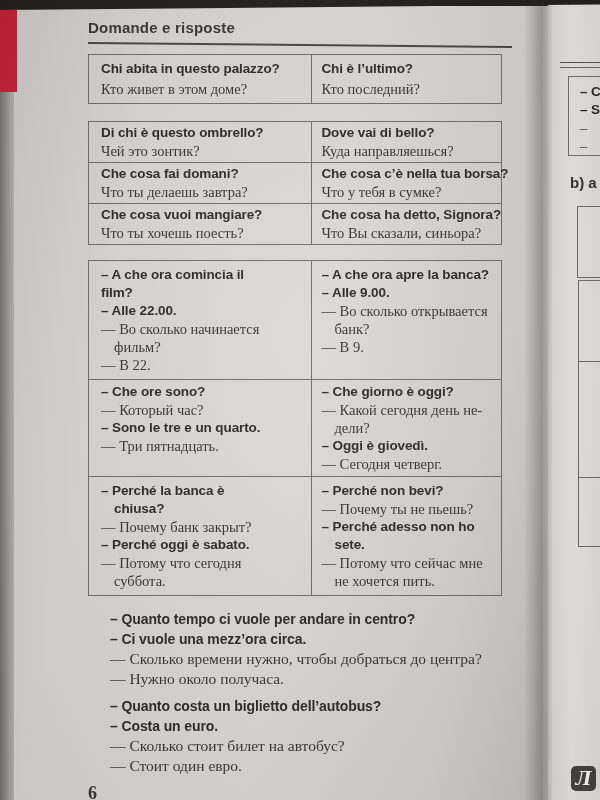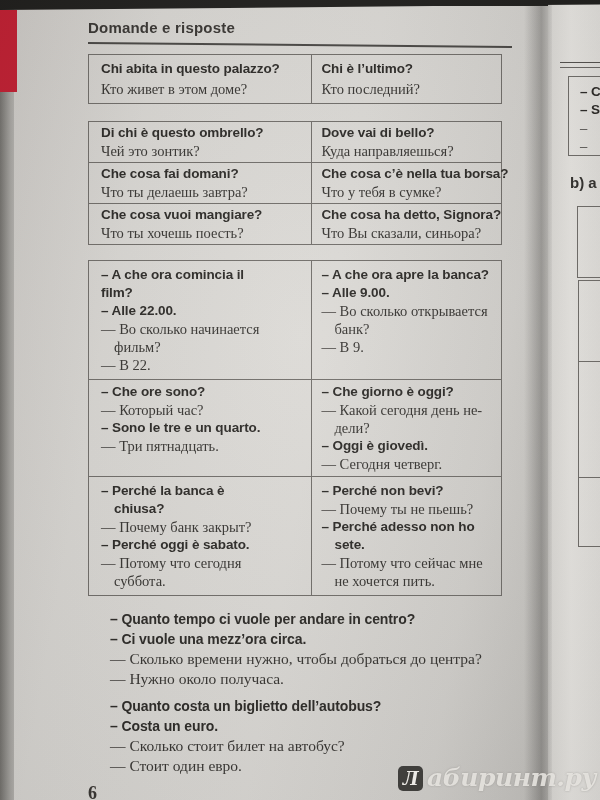--- a/index.html
+++ b/index.html
@@ -217,17 +217,16 @@
       <div class="np-div b"></div>
     </div>
   </div>
 
   <div class="gutter"></div>
   <div class="top-band"></div>
   <div class="red-block"></div>
 
   <div class="wm">
     <div class="wm-badge">Л</div>
-    <div class="wm-text">абиринт.ру</div>
   </div>
 
   <div class="vignette"></div>
 </div>
 
 </body></html>

